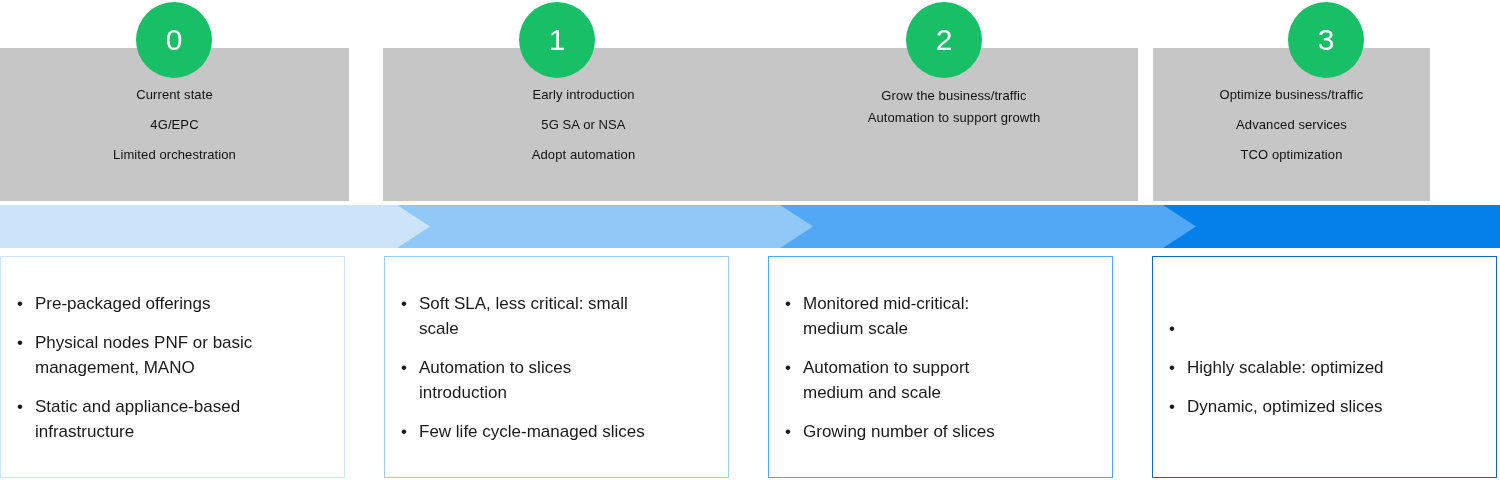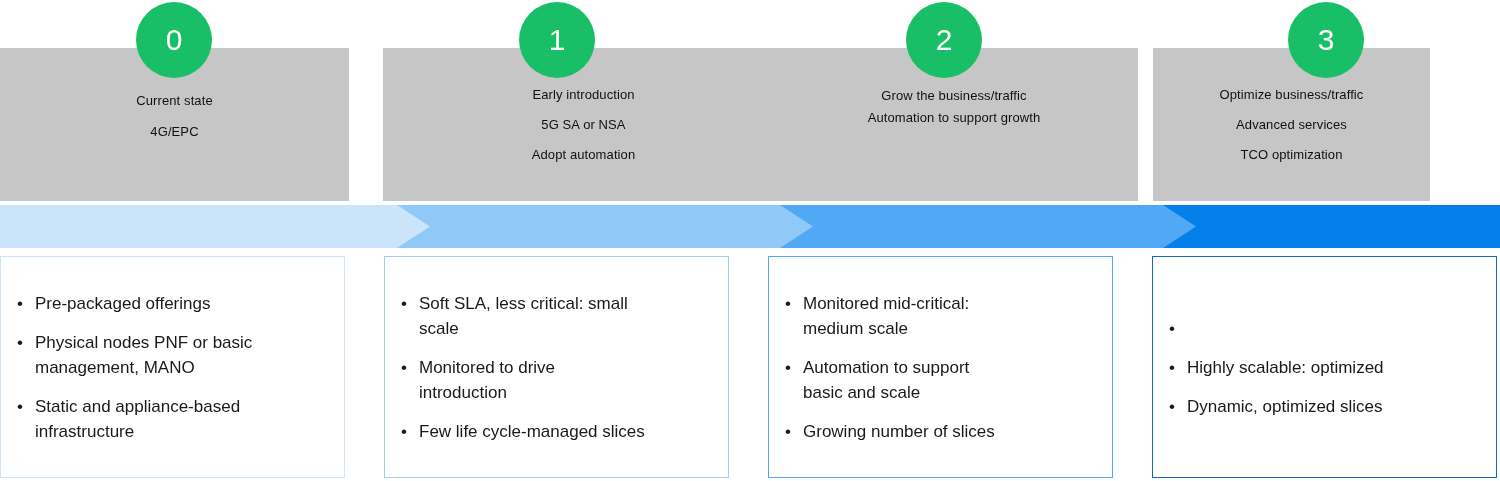--- a/index.html
+++ b/index.html
@@ -109,20 +109,21 @@
 </head>
 <body>
 
 <div class="canvas">
 
   <div class="stage-header" style="left:0px; width:349px;">
     <div class="hline">Current  state</div>
     <div class="hgap"></div>
     <div class="hline">4G/EPC</div>
     <div class="hgap"></div>
+    <div class="hline">Limited orchestration</div>
   </div>
 
   <div class="stage-header" style="left:383px; width:401px;">
     <div class="hline">Early introduction</div>
     <div class="hgap"></div>
     <div class="hline">5G SA or NSA</div>
     <div class="hgap"></div>
     <div class="hline">Adopt automation</div>
   </div>
 
@@ -181,39 +182,39 @@
   </div>
 
   <div class="bullet-panel" style="left:384px; width:345px; border-color:#9fcdf3;">
     <div class="bullet-row">
       <span class="bullet-dot">•</span>
       <span class="bullet-text">Soft SLA, less critical: small
 scale</span>
     </div>
     <div class="bullet-row">
       <span class="bullet-dot">•</span>
-      <span class="bullet-text">Monitored to drive
+      <span class="bullet-text">Automation to slices
 introduction</span>
     </div>
     <div class="bullet-row">
       <span class="bullet-dot">•</span>
       <span class="bullet-text">Few life cycle-managed slices</span>
     </div>
   </div>
 
   <div class="bullet-panel" style="left:768px; width:345px; border-color:#51a8f5;">
     <div class="bullet-row">
       <span class="bullet-dot">•</span>
       <span class="bullet-text">Monitored mid-critical:
 medium scale</span>
     </div>
     <div class="bullet-row">
       <span class="bullet-dot">•</span>
       <span class="bullet-text">Automation to support
-basic and scale</span>
+medium and scale</span>
     </div>
     <div class="bullet-row">
       <span class="bullet-dot">•</span>
       <span class="bullet-text">Growing number of slices</span>
     </div>
   </div>
 
   <div class="bullet-panel" style="left:1152px; width:345px; border-color:#1368b8;">
     <div class="bullet-row">
       <span class="bullet-dot">•</span>

